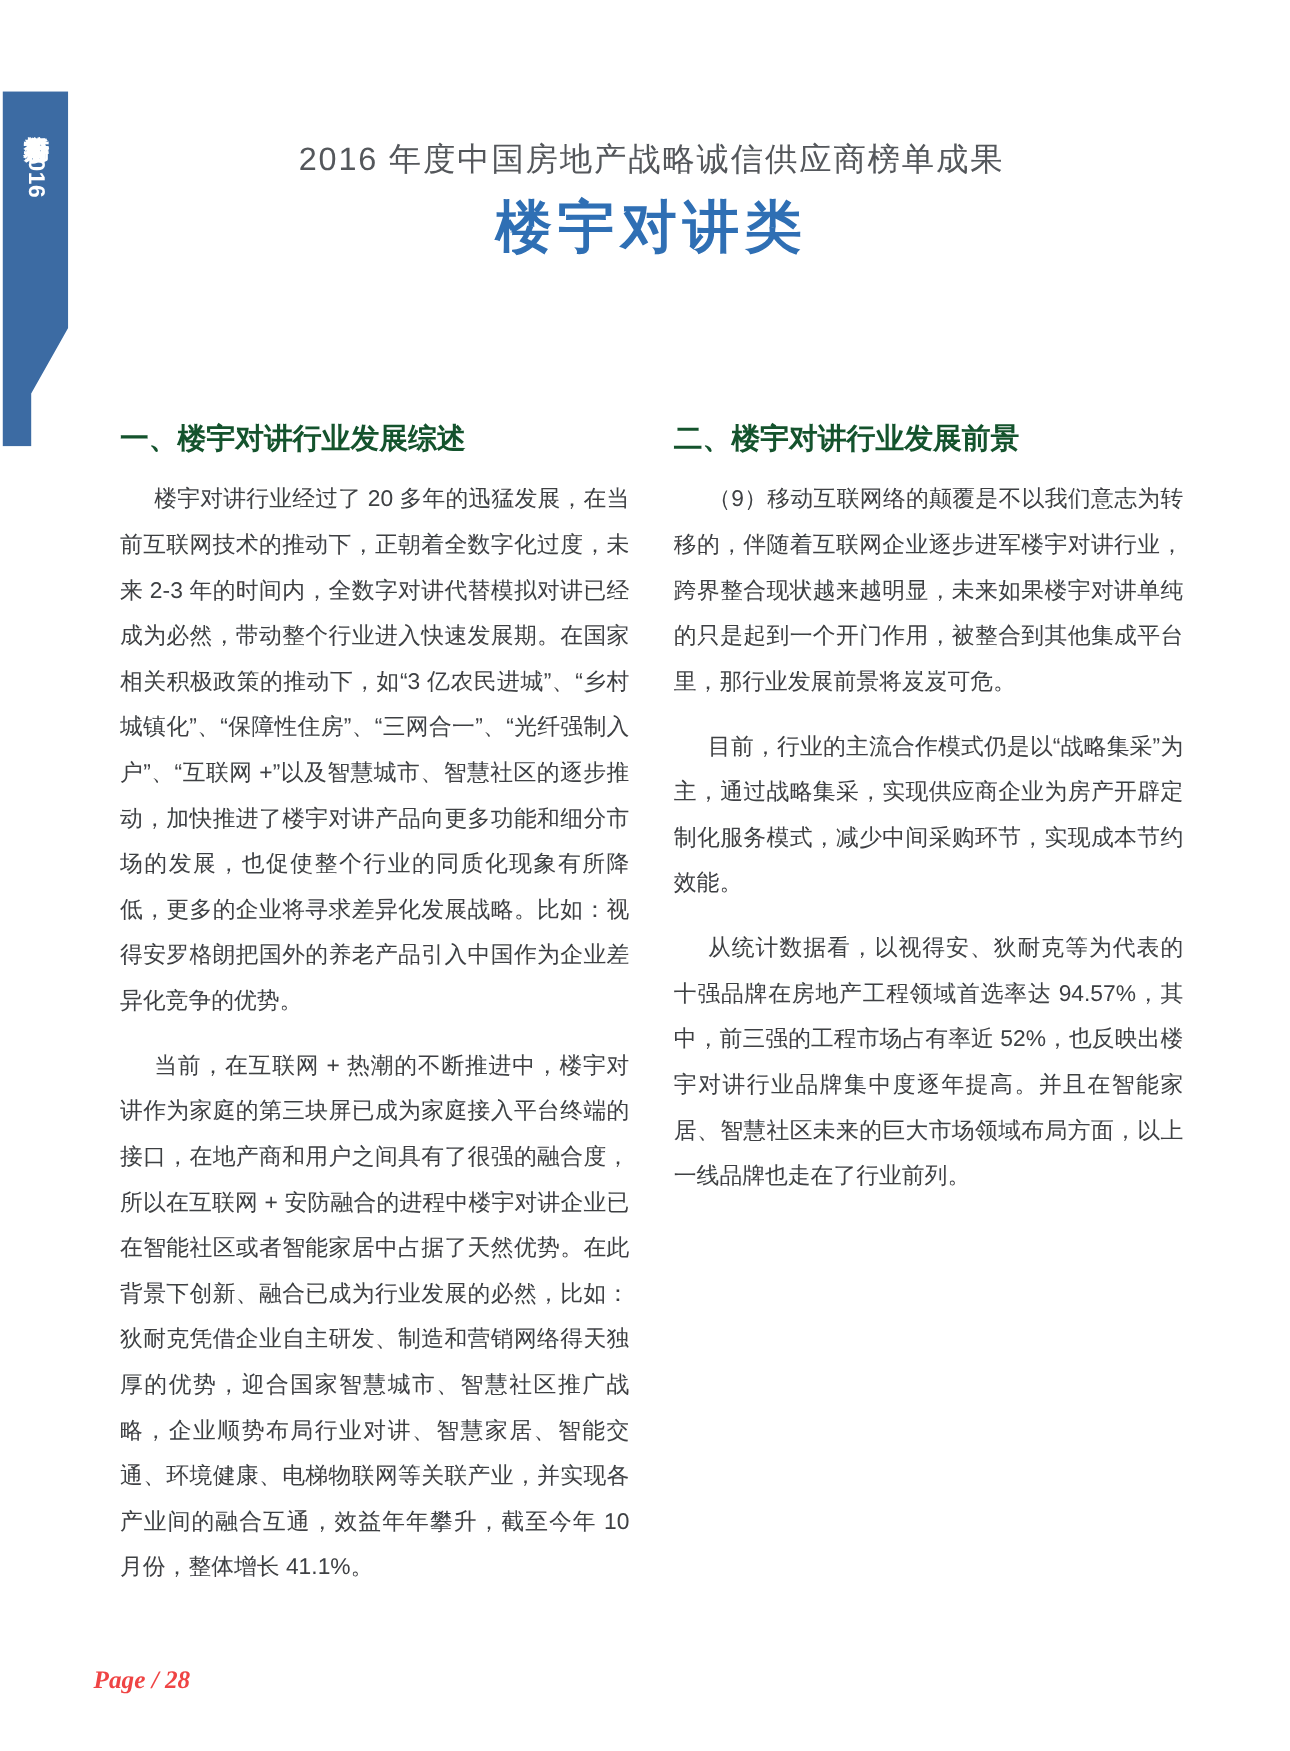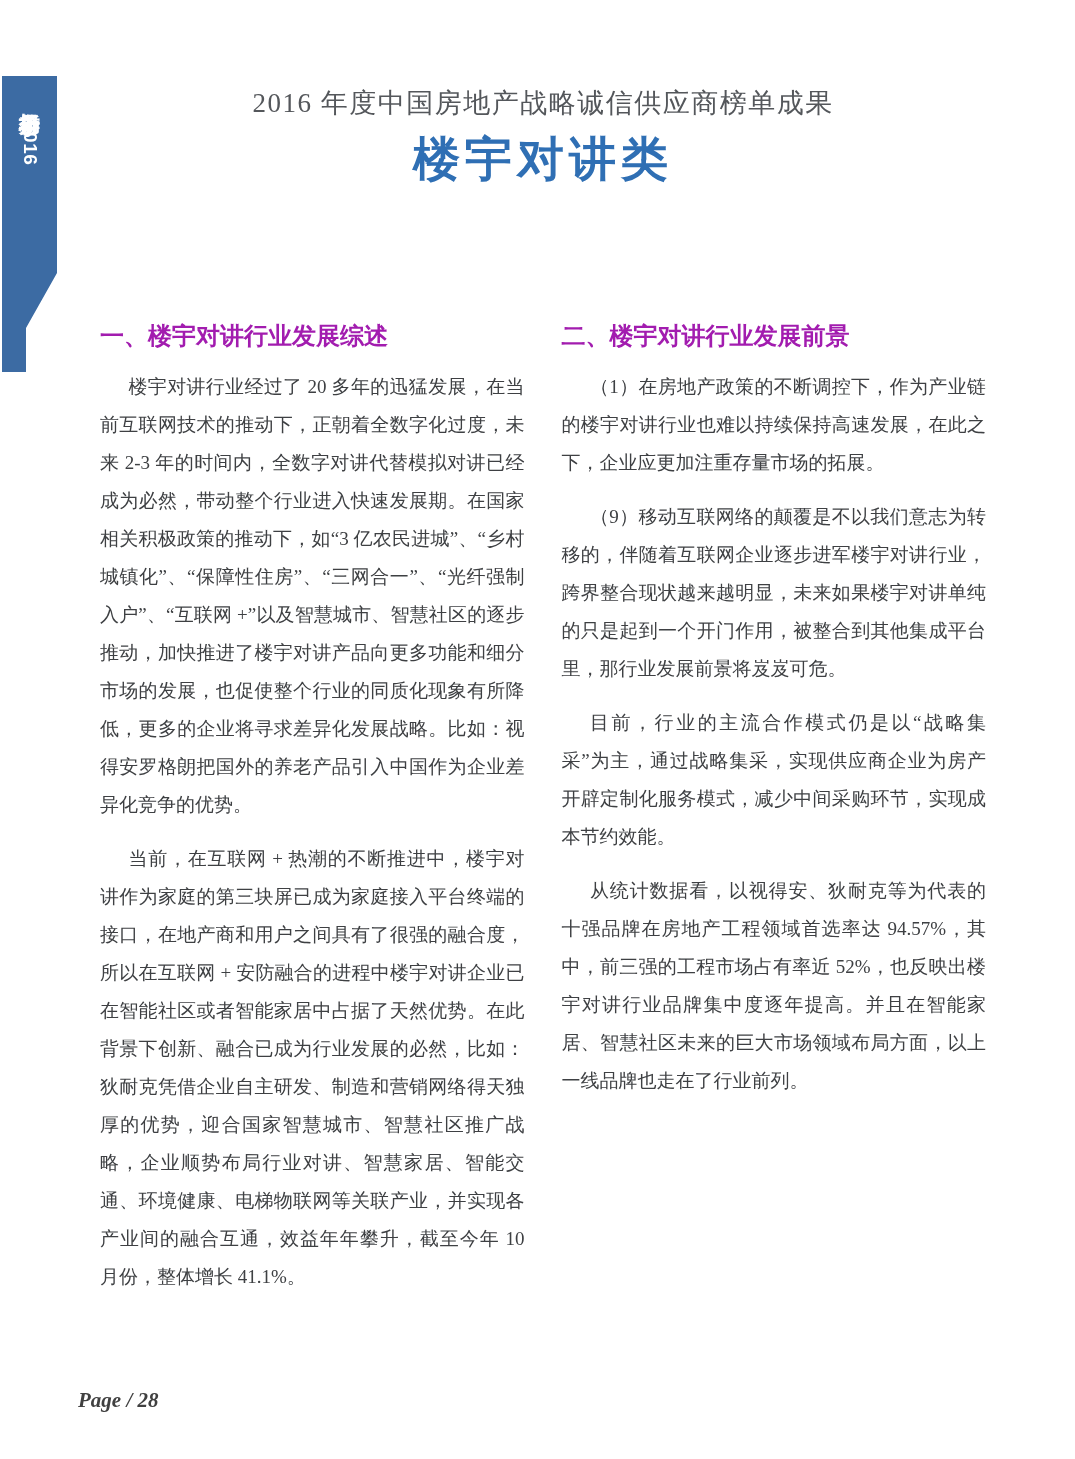--- a/index.html
+++ b/index.html
@@ -41,22 +41,21 @@
   }
   .ribbon-year {
     font-size: 19px;
     margin-inline-start: 22px;
   }
 
   
   .content {
     margin-left: 100px;
     width: 886px;
-    padding-top: 86px;
-    font-family: Liberation Serif, serif;
+    padding-top: 116px;
   }
   .kicker {
     text-align: center;
     font-size: 27px;
     line-height: 34px;
     letter-spacing: 1.5px;
     color: #54575b;
   }
   .cat-title {
     margin: 12px 0 0 0;
@@ -73,21 +72,21 @@
     display: flex;
     gap: 37px;
     margin-top: 134px;
   }
   .col { flex: 1 1 0; min-width: 0; }
   .col h2 {
     margin: 0 0 16px 0;
     font-size: 24px;
     line-height: 32px;
     font-weight: bold;
-    color: #a21caf;
+    color: #14532d;
     white-space: nowrap;
   }
   .col h2.compact {
     font-size: 21px;
     line-height: 30px;
     letter-spacing: 0;
   }
   .col p {
     margin: 16px 0 12px 0;
     font-size: 19px;
@@ -102,21 +101,21 @@
 
   
   .footer {
     position: absolute;
     left: 78px;
     bottom: 46px;
     font-family: "Liberation Serif", "DejaVu Serif", serif;
     font-style: italic;
     font-weight: bold;
     font-size: 21px;
-    color: #404040;
+    color: #ef4444;
   }
 </style>
 </head>
 <body>
 
 <div class="page">
 
   <div class="ribbon">
     <div class="ribbon-text"><span>市场分析手册</span><span class="ribbon-year">2016</span></div>
   </div>
@@ -130,21 +129,20 @@
     <div class="columns">
 
       <div class="col">
         <h2>一、楼宇对讲行业发展综述</h2>
         <p>楼宇对讲行业经过了 20 多年的迅猛发展，在当前互联网技术的推动下，正朝着全数字化过度，未来 2-3 年的时间内，全数字对讲代替模拟对讲已经成为必然，带动整个行业进入快速发展期。在国家相关积极政策的推动下，如“3 亿农民进城”、“乡村城镇化”、“保障性住房”、“三网合一”、“光纤强制入户”、“互联网 +”以及智慧城市、智慧社区的逐步推动，加快推进了楼宇对讲产品向更多功能和细分市场的发展，也促使整个行业的同质化现象有所降低，更多的企业将寻求差异化发展战略。比如：视得安罗格朗把国外的养老产品引入中国作为企业差异化竞争的优势。</p>
         <p>当前，在互联网 + 热潮的不断推进中，楼宇对讲作为家庭的第三块屏已成为家庭接入平台终端的接口，在地产商和用户之间具有了很强的融合度，所以在互联网 + 安防融合的进程中楼宇对讲企业已在智能社区或者智能家居中占据了天然优势。在此背景下创新、融合已成为行业发展的必然，比如：狄耐克凭借企业自主研发、制造和营销网络得天独厚的优势，迎合国家智慧城市、智慧社区推广战略，企业顺势布局行业对讲、智慧家居、智能交通、环境健康、电梯物联网等关联产业，并实现各产业间的融合互通，效益年年攀升，截至今年 10 月份，整体增长 41.1%。</p>
       </div>
 
       <div class="col">
         <h2>二、楼宇对讲行业发展前景</h2>
-        <p>（1）在房地产政策的不断调控下，作为产业链的楼宇对讲行业也难以持续保持高速发展，在此之下，企业应更加注重存量市场的拓展。</p>
         <p>（9）移动互联网络的颠覆是不以我们意志为转移的，伴随着互联网企业逐步进军楼宇对讲行业，跨界整合现状越来越明显，未来如果楼宇对讲单纯的只是起到一个开门作用，被整合到其他集成平台里，那行业发展前景将岌岌可危。</p>
 
         <p>目前，行业的主流合作模式仍是以“战略集采”为主，通过战略集采，实现供应商企业为房产开辟定制化服务模式，减少中间采购环节，实现成本节约效能。</p>
         <p>从统计数据看，以视得安、狄耐克等为代表的十强品牌在房地产工程领域首选率达 94.57%，其中，前三强的工程市场占有率近 52%，也反映出楼宇对讲行业品牌集中度逐年提高。并且在智能家居、智慧社区未来的巨大市场领域布局方面，以上一线品牌也走在了行业前列。</p>
       </div>
 
     </div>
   </div>
 
   <div class="footer">Page / 28</div>

